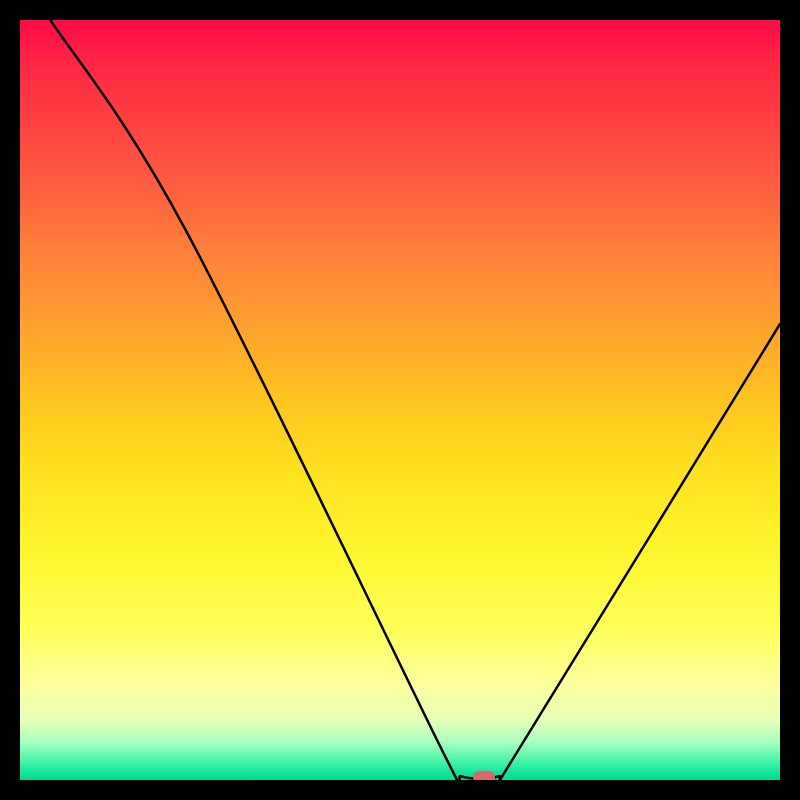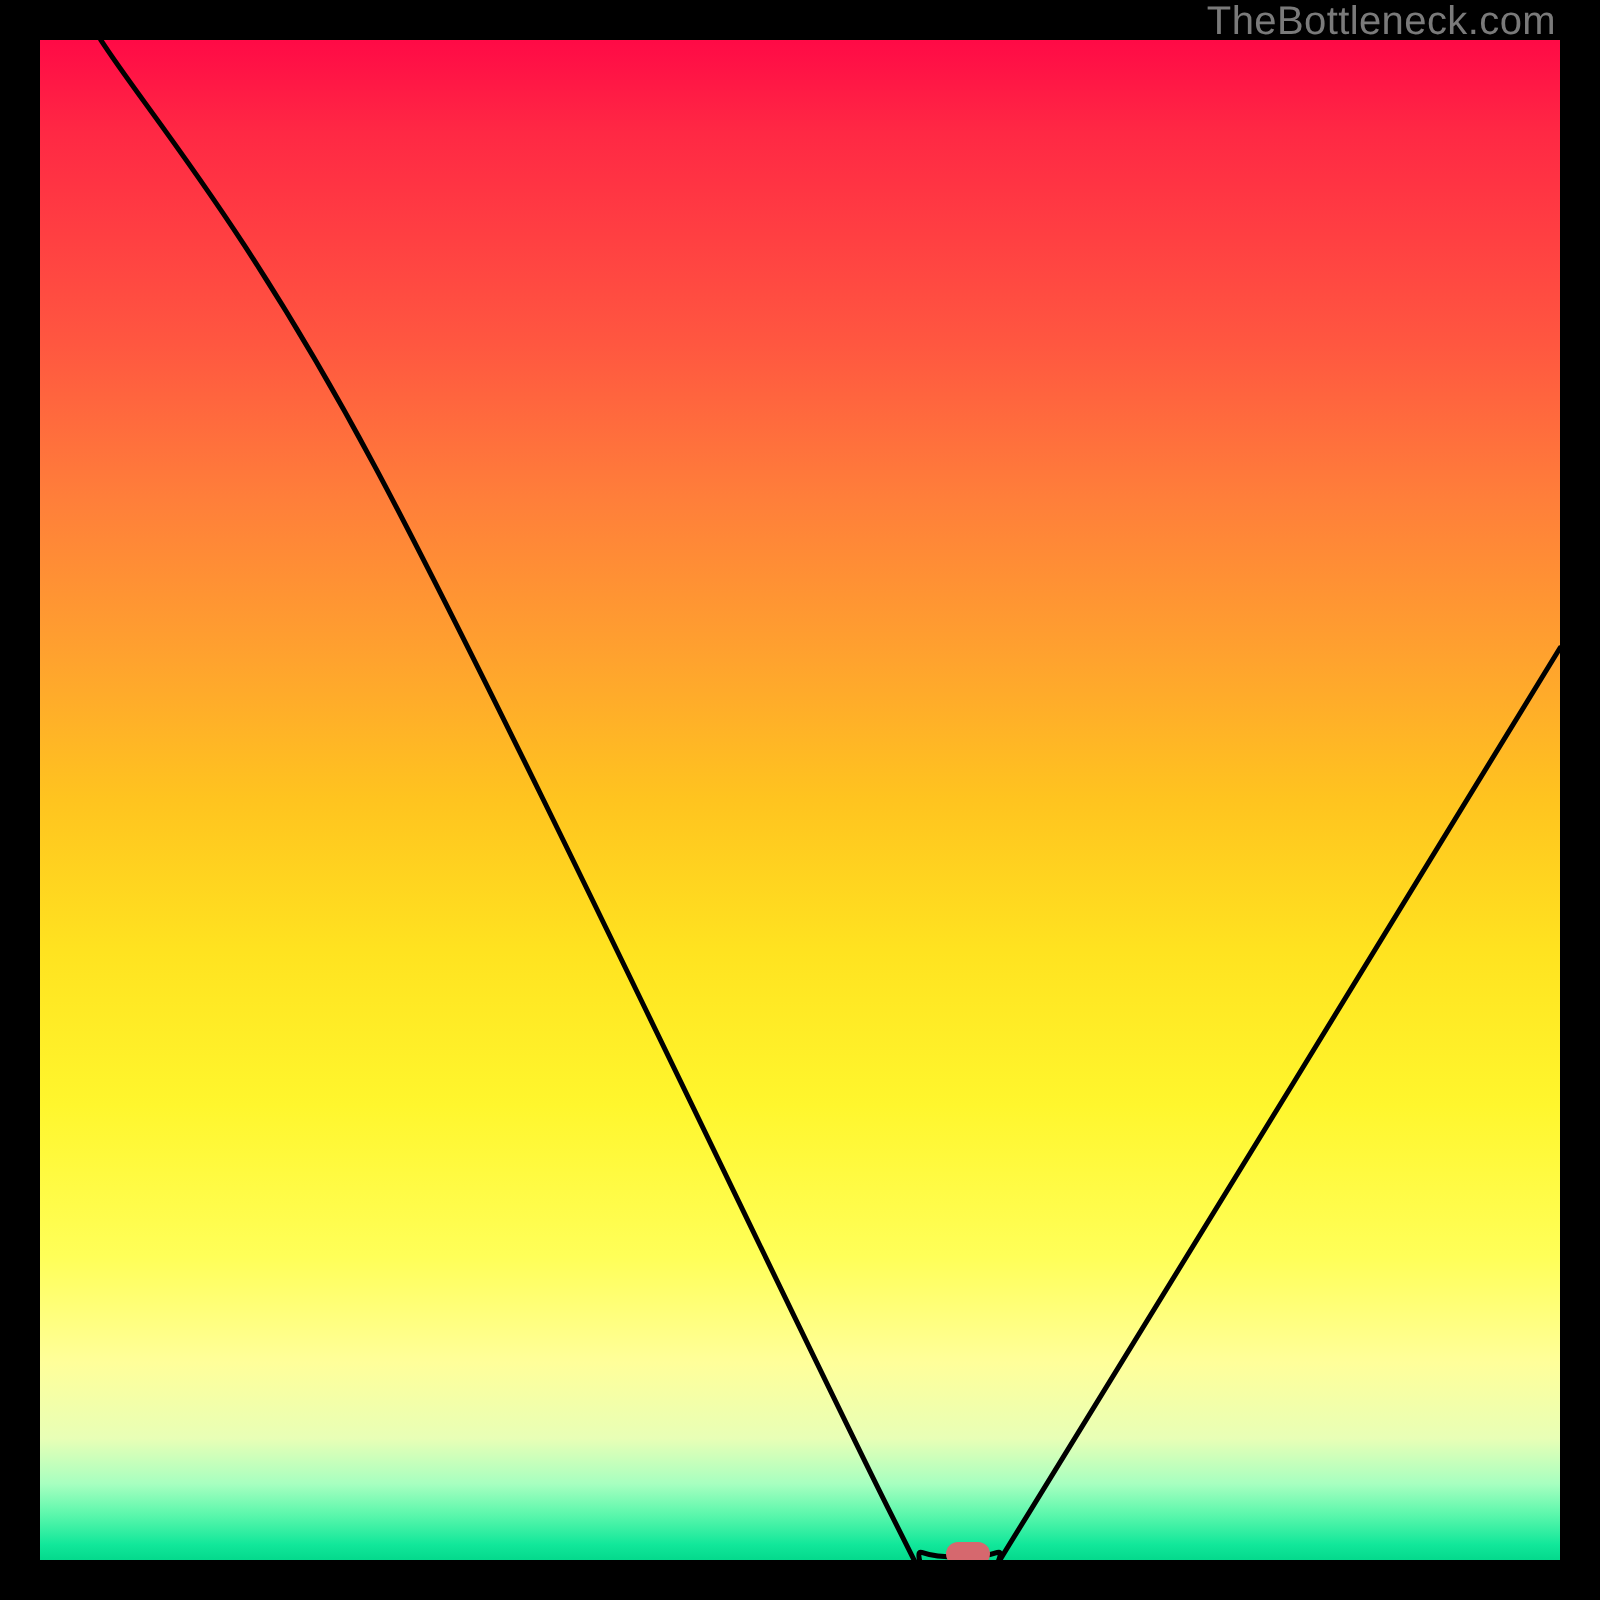--- a/index.html
+++ b/index.html
@@ -65,21 +65,20 @@
     font-family: Arial, Helvetica, sans-serif;
     font-size: 20px;
     font-weight: 500;
     letter-spacing: 0.2px;
   }
 </style>
 </head>
 <body>
 
 <div class="frame">
-  <div class="attribution">TheBottleneck.com</div>
 
   <div class="plot-area">
     <div class="gradient-bg"></div>
 
     <svg class="curve" viewBox="0 0 760 760" preserveAspectRatio="none">
       <path id="curve-path" fill="none" stroke="#000000" stroke-width="2.5" stroke-linecap="round" stroke-linejoin="round" d="M 30.40 0.00 C 53.20 35.47 101.33 89.93 167.20 212.80 C 233.07 335.67 380.00 646.63 425.60 737.20 C 471.20 827.77 431.93 753.03 440.80 756.20 C 449.67 759.37 469.93 759.37 478.80 756.20 C 487.67 753.03 447.13 812.57 494.00 737.20 C 540.87 661.83 715.67 376.20 760.00 304.00"></path>
     </svg>
 
     <div id="min-marker" class="marker" style="left: 463.6px; top: 757px; background: rgb(214, 104, 110);"></div>
   </div>

